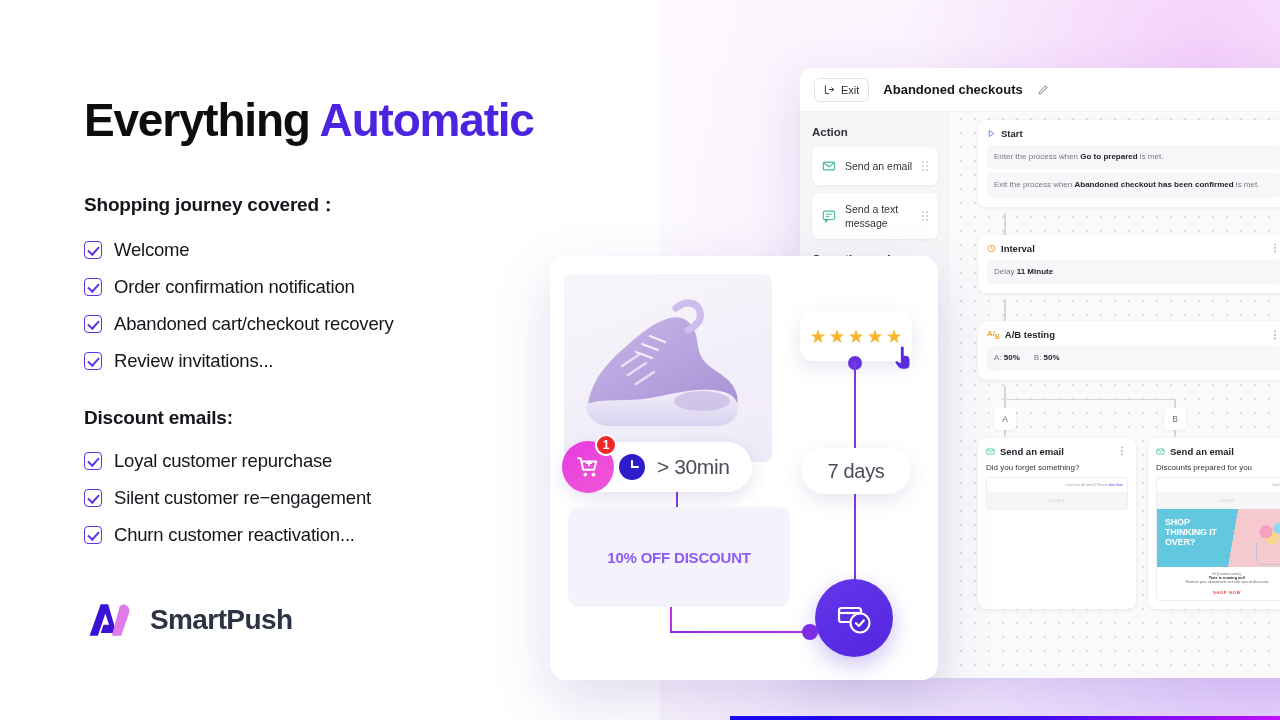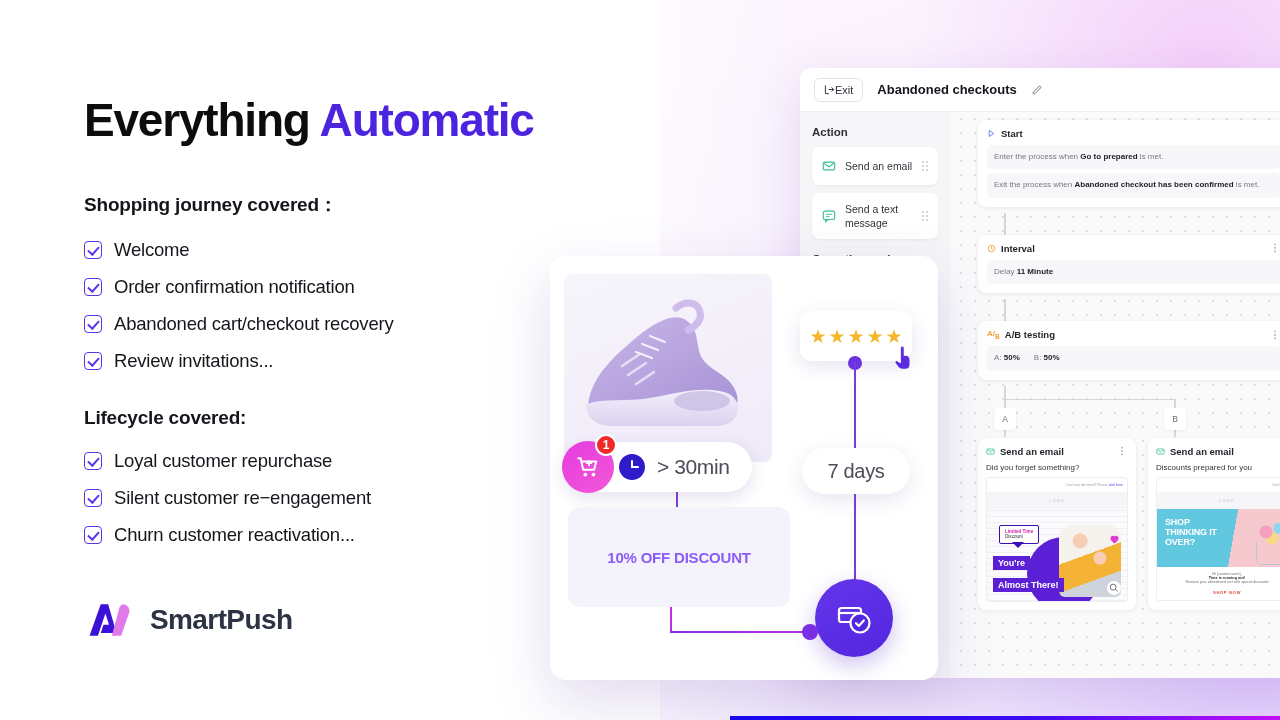--- a/index.html
+++ b/index.html
@@ -67,21 +67,21 @@
     position: absolute; left: 800px; top: 68px; width: 520px; height: 610px;
     background: #ffffff; border-radius: 12px 0 0 12px;
     box-shadow: 0 14px 48px rgba(85,50,160,.14);
     overflow: hidden; z-index: 5;
   }
   #wf-header {
     height: 44px; background:#fff; display:flex; align-items:center; padding: 0 14px; gap: 14px;
     border-bottom: 1px solid #f0f0f3;
   }
   #exit-button {
-    display:flex; align-items:center; gap:0; border:1px solid #e2e3e8; border-radius:6px;
+    display:flex; align-items:center; gap:6px; border:1px solid #e2e3e8; border-radius:6px;
     height:24px; padding: 0 9px; font-size:11px; color:#2c2f38; background:#fff;
   }
   #wf-title { font-size: 13px; color:#15161c; font-weight:600; }
   #wf-title-edit { color:#6b7280; }
 
   #wf-canvas {
     position:absolute; top:44px; left:0; right:0; bottom:0;
     background-color:#fafafb;
     background-image: radial-gradient(#dcdce3 1px, transparent 1px);
     background-size: 14px 14px;
@@ -362,39 +362,20 @@
             </svg>
             <span>Send an email</span>
             <span class="node-menu">⋮</span>
           </div>
           <div class="email-subject">Did you forget something?</div>
           <div class="email-preview">
             <div class="ep-topbar">
               <span class="ep-tiny"><span>Can't see the email? Please </span><a>click here</a></span>
             </div>
             <div class="ep-logo">LOGO</div>
-            <div class="hero-a">
-              <div class="blob"></div>
-              <div class="ppl"></div>
-              <svg class="heart" viewBox="0 0 24 24">
-                  <path d="M12 21s-8-5.2-8-10.4A4.6 4.6 0 0 1 12 7a4.6 4.6 0 0 1 8 3.6C20 15.8 12 21 12 21z" fill="#e23ad0"></path>
-                </svg>
-              <div class="speech">
-                <span class="st">Limited Time</span>
-                <span class="sd">Discount</span>
-              </div>
-              <div class="tag t1">You're</div>
-              <div class="tag t2">Almost There!</div>
-              <div class="zoomdot">
-                <svg width="14" height="14" viewBox="0 0 16 16">
-                    <circle cx="7" cy="7" r="3.4" fill="none" stroke="#6b6d76" stroke-width="1.1"></circle>
-                    <path d="M9.6 9.6L12 12" stroke="#6b6d76" stroke-width="1.1"></path>
-                  </svg>
-              </div>
-            </div>
           </div>
         </div>
 
         <div class="email-card">
           <div class="node-head" style="margin-bottom:0">
             <svg width="9" height="9" viewBox="0 0 16 16">
               <rect x="1.5" y="3.5" width="13" height="9" rx="1.6" fill="none" stroke="#3cc28d" stroke-width="1.4"></rect>
               <path d="M2.5 4.8L8 8.8l5.5-4" fill="none" stroke="#3cc28d" stroke-width="1.4"></path>
             </svg>
             <span>Send an email</span>
@@ -526,21 +507,21 @@
     <li class="check-item">
       <span class="checkbox"></span>
       <span class="check-label">Abandoned cart/checkout recovery</span>
     </li>
     <li class="check-item">
       <span class="checkbox"></span>
       <span class="check-label">Review invitations...</span>
     </li>
   </ul>
 
-  <div class="section-head" id="sec-lifecycle">Lifecycle covered:</div>
+  <div class="section-head" id="sec-lifecycle">Discount emails:</div>
   <ul class="check-list">
     <li class="check-item">
       <span class="checkbox"></span>
       <span class="check-label">Loyal customer repurchase</span>
     </li>
     <li class="check-item">
       <span class="checkbox"></span>
       <span class="check-label">Silent customer re−engagement</span>
     </li>
     <li class="check-item">

